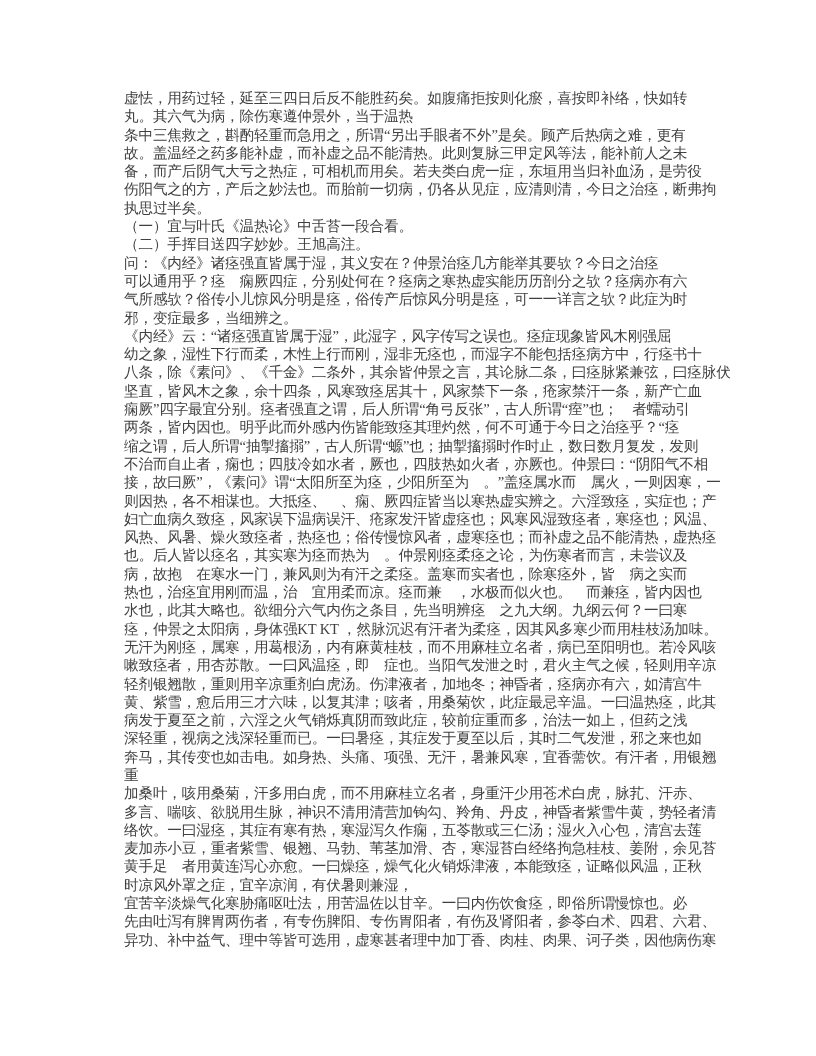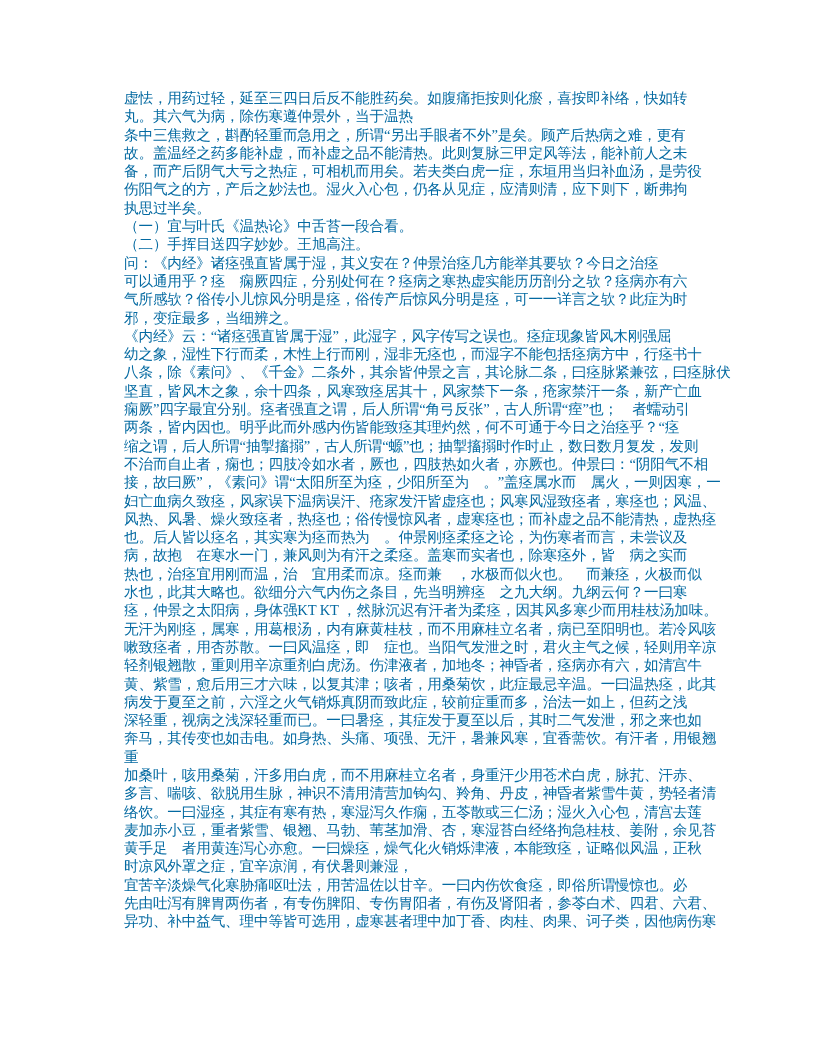--- a/index.html
+++ b/index.html
@@ -9,62 +9,63 @@
     background: #ffffff;
     position: relative;
     overflow: hidden;
     font-family: "Liberation Serif", "DejaVu Serif", serif;
   }
   .doc {
     position: absolute;
     left: 124px;
     top: 89px;
     width: 578px;
-    color: #0369a1;
+    color: #404040;
     font-size: 14.6px;
     line-height: 18.3px;
     letter-spacing: -0.15px;
   }
   .line {
     white-space: pre;
     height: 18.3px;
     overflow: visible;
   }
 </style>
 </head>
 <body>
 
 <div class="doc">
     <div class="line">虚怯，用药过轻，延至三四日后反不能胜药矣。如腹痛拒按则化瘀，喜按即补络，快如转</div>
     <div class="line">丸。其六气为病，除伤寒遵仲景外，当于温热</div>
     <div class="line">条中三焦救之，斟酌轻重而急用之，所谓“另出手眼者不外”是矣。顾产后热病之难，更有</div>
     <div class="line">故。盖温经之药多能补虚，而补虚之品不能清热。此则复脉三甲定风等法，能补前人之未</div>
     <div class="line">备，而产后阴气大亏之热症，可相机而用矣。若夫类白虎一症，东垣用当归补血汤，是劳役</div>
-    <div class="line">伤阳气之的方，产后之妙法也。湿火入心包，仍各从见症，应清则清，应下则下，断弗拘</div>
+    <div class="line">伤阳气之的方，产后之妙法也。而胎前一切病，仍各从见症，应清则清，今日之治痉，断弗拘</div>
     <div class="line">执思过半矣。</div>
     <div class="line">（一）宜与叶氏《温热论》中舌苔一段合看。</div>
     <div class="line">（二）手挥目送四字妙妙。王旭高注。</div>
     <div class="line">问：《内经》诸痉强直皆属于湿，其义安在？仲景治痉几方能举其要欤？今日之治痉</div>
     <div class="line">可以通用乎？痉　痫厥四症，分别处何在？痉病之寒热虚实能历历剖分之欤？痉病亦有六</div>
     <div class="line">气所感欤？俗传小儿惊风分明是痉，俗传产后惊风分明是痉，可一一详言之欤？此症为时</div>
     <div class="line">邪，变症最多，当细辨之。</div>
     <div class="line">《内经》云：“诸痉强直皆属于湿”，此湿字，风字传写之误也。痉症现象皆风木刚强屈</div>
     <div class="line">幼之象，湿性下行而柔，木性上行而刚，湿非无痉也，而湿字不能包括痉病方中，行痉书十</div>
     <div class="line">八条，除《素问》、《千金》二条外，其余皆仲景之言，其论脉二条，曰痉脉紧兼弦，曰痉脉伏</div>
     <div class="line">坚直，皆风木之象，余十四条，风寒致痉居其十，风家禁下一条，疮家禁汗一条，新产亡血</div>
     <div class="line">痫厥”四字最宜分别。痉者强直之谓，后人所谓“角弓反张”，古人所谓“痓”也；　者蠕动引</div>
     <div class="line">两条，皆内因也。明乎此而外感内伤皆能致痉其理灼然，何不可通于今日之治痉乎？“痉</div>
     <div class="line">缩之谓，后人所谓“抽掣搐搦”，古人所谓“螈”也；抽掣搐搦时作时止，数日数月复发，发则</div>
     <div class="line">不治而自止者，痫也；四肢冷如水者，厥也，四肢热如火者，亦厥也。仲景曰：“阴阳气不相</div>
     <div class="line">接，故曰厥”，《素问》谓“太阳所至为痉，少阳所至为　。”盖痉属水而　属火，一则因寒，一</div>
+    <div class="line">则因热，各不相谋也。大抵痉、　、痫、厥四症皆当以寒热虚实辨之。六淫致痉，实症也；产</div>
     <div class="line">妇亡血病久致痉，风家误下温病误汗、疮家发汗皆虚痉也；风寒风湿致痉者，寒痉也；风温、</div>
     <div class="line">风热、风暑、燥火致痉者，热痉也；俗传慢惊风者，虚寒痉也；而补虚之品不能清热，虚热痉</div>
     <div class="line">也。后人皆以痉名，其实寒为痉而热为　。仲景刚痉柔痉之论，为伤寒者而言，未尝议及</div>
     <div class="line">病，故抱　在寒水一门，兼风则为有汗之柔痉。盖寒而实者也，除寒痉外，皆　病之实而</div>
-    <div class="line">热也，治痉宜用刚而温，治　宜用柔而凉。痉而兼　，水极而似火也。　而兼痉，火极而似</div>
+    <div class="line">热也，治痉宜用刚而温，治　宜用柔而凉。痉而兼　，水极而似火也。　而兼痉，皆内因也</div>
     <div class="line">水也，此其大略也。欲细分六气内伤之条目，先当明辨痉　之九大纲。九纲云何？一曰寒</div>
     <div class="line">痉，仲景之太阳病，身体强KT KT ，然脉沉迟有汗者为柔痉，因其风多寒少而用桂枝汤加味。</div>
     <div class="line">无汗为刚痉，属寒，用葛根汤，内有麻黄桂枝，而不用麻桂立名者，病已至阳明也。若冷风咳</div>
     <div class="line">嗽致痉者，用杏苏散。一曰风温痉，即　症也。当阳气发泄之时，君火主气之候，轻则用辛凉</div>
     <div class="line">轻剂银翘散，重则用辛凉重剂白虎汤。伤津液者，加地冬；神昏者，痉病亦有六，如清宫牛</div>
     <div class="line">黄、紫雪，愈后用三才六味，以复其津；咳者，用桑菊饮，此症最忌辛温。一曰温热痉，此其</div>
     <div class="line">病发于夏至之前，六淫之火气销烁真阴而致此症，较前症重而多，治法一如上，但药之浅</div>
     <div class="line">深轻重，视病之浅深轻重而已。一曰暑痉，其症发于夏至以后，其时二气发泄，邪之来也如</div>
     <div class="line">奔马，其传变也如击电。如身热、头痛、项强、无汗，暑兼风寒，宜香薷饮。有汗者，用银翘</div>
     <div class="line">重</div>

